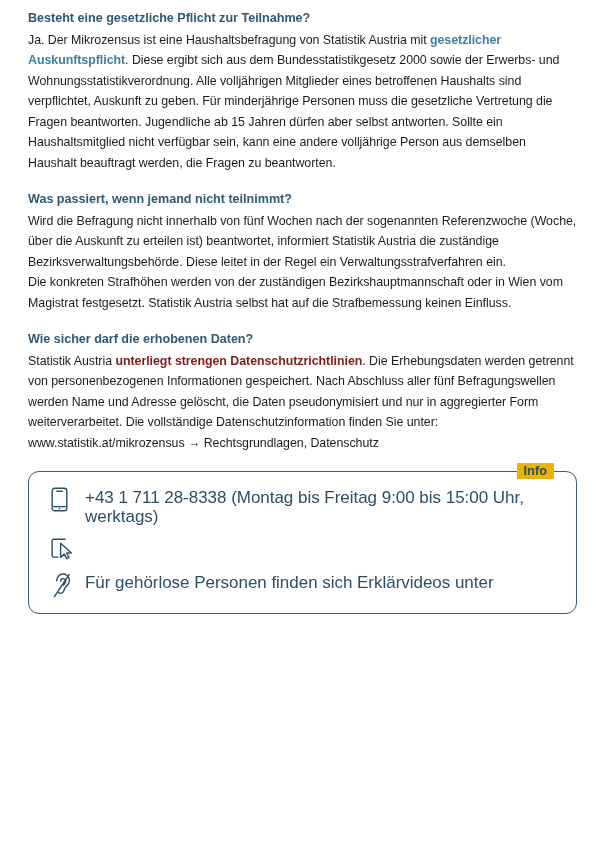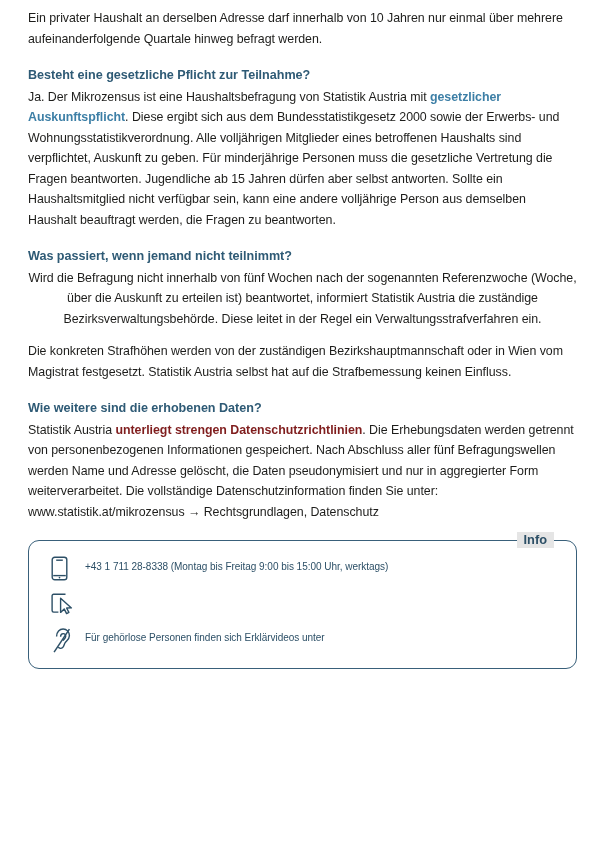--- a/index.html
+++ b/index.html
@@ -30,22 +30,21 @@
     font-size: 12.4px;
     line-height: 20.5px;
     color: #1d1d1b;
     text-align: left;
     letter-spacing: -0.04px;
   }
   .para {
     margin-bottom: 16px;
   }
   .para.tight {
-    margin-bottom: 12px;
-    text-align: center;
+    margin-bottom: 0;
   }
   h3.heading {
     font-size: 12.6px;
     line-height: 20.5px;
     font-weight: bold;
     color: #2e5a75;
     margin: 0 0 1px 0;
     letter-spacing: -0.02px;
   }
   .lnk {
@@ -63,21 +62,21 @@
     margin-top: 18px;
     border: 1.4px solid #39607a;
     border-radius: 11px;
     padding: 14px 16px 14px 16px;
     box-sizing: border-box;
   }
   .info-legend {
     position: absolute;
     top: -9px;
     right: 22px;
-    background: #e5e5e5;
+    background: #eab308;
     padding: 0 7px;
     font-size: 12.8px;
     font-weight: bold;
     color: #2c4f66;
     line-height: 16px;
   }
   .info-row {
     display: flex;
     align-items: flex-start;
     margin-bottom: 11px;
@@ -91,42 +90,41 @@
     display: flex;
     justify-content: flex-start;
     padding-left: 6px;
     padding-top: 1px;
     box-sizing: border-box;
   }
   .info-icon svg {
     display: block;
   }
   .info-text {
-    font-size: 10px;
+    font-size: 17px;
     line-height: 19px;
     color: #2c4f66;
     letter-spacing: -0.03px;
     padding-top: 2px;
   }
 </style>
 </head>
 <body>
 
 <div class="page">
 
-  <p class="body-text para">Ein privater Haushalt an derselben Adresse darf innerhalb von 10 Jahren nur einmal über mehrere aufeinanderfolgende Quartale hinweg befragt werden.</p>
 
   <h3 class="heading">Besteht eine gesetzliche Pflicht zur Teilnahme?</h3>
   <p class="body-text para"><span>Ja. Der Mikrozensus ist eine Haushaltsbefragung von Statistik Austria mit </span><span class="lnk">gesetzlicher Auskunftspflicht</span><span>. Diese ergibt sich aus dem Bundesstatistikgesetz 2000 sowie der Erwerbs- und Wohnungsstatistikverordnung. Alle volljährigen Mitglieder eines betroffenen Haushalts sind verpflichtet, Auskunft zu geben. Für minderjährige Personen muss die gesetzliche Vertretung die Fragen beantworten. Jugendliche ab 15 Jahren dürfen aber selbst antworten. Sollte ein Haushaltsmitglied nicht verfügbar sein, kann eine andere volljährige Person aus demselben Haushalt beauftragt werden, die Fragen zu beantworten.</span></p>
 
   <h3 class="heading">Was passiert, wenn jemand nicht teilnimmt?</h3>
   <p class="body-text para tight">Wird die Befragung nicht innerhalb von fünf Wochen nach der sogenannten Referenzwoche (Woche, über die Auskunft zu erteilen ist) beantwortet, informiert Statistik Austria die zuständige Bezirksverwaltungsbehörde. Diese leitet in der Regel ein Verwaltungsstrafverfahren ein.</p>
   <p class="body-text para">Die konkreten Strafhöhen werden von der zuständigen Bezirkshauptmannschaft oder in Wien vom Magistrat festgesetzt. Statistik Austria selbst hat auf die Strafbemessung keinen Einfluss.</p>
 
-  <h3 class="heading">Wie weitere sind die erhobenen Daten?</h3>
+  <h3 class="heading">Wie sicher darf die erhobenen Daten?</h3>
   <p class="body-text para"><span>Statistik Austria </span><span class="lnk-strong">unterliegt strengen Datenschutzrichtlinien</span><span>. Die Erhebungsdaten werden getrennt von personenbezogenen Informationen gespeichert. Nach Abschluss aller fünf Befragungswellen werden Name und Adresse gelöscht, die Daten pseudonymisiert und nur in aggregierter Form weiterverarbeitet. Die vollständige Datenschutzinformation finden Sie unter: www.statistik.at/mikrozensus → Rechtsgrundlagen, Datenschutz</span></p>
 
 
   <div class="info-box">
     <div class="info-legend">Info</div>
 
     <div class="info-row">
       <div class="info-icon">
         <svg width="17" height="25" viewBox="0 0 17 25" fill="none" stroke="#2c4f66" stroke-width="1.4">
           <rect x="1.2" y="1.2" width="14.6" height="22.6" rx="2.6"></rect>

